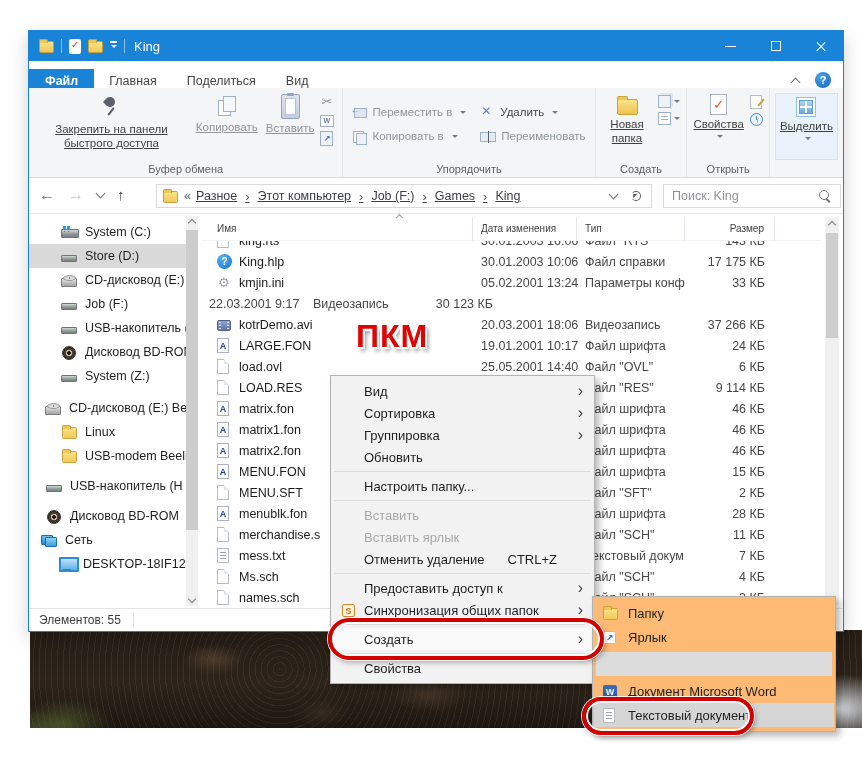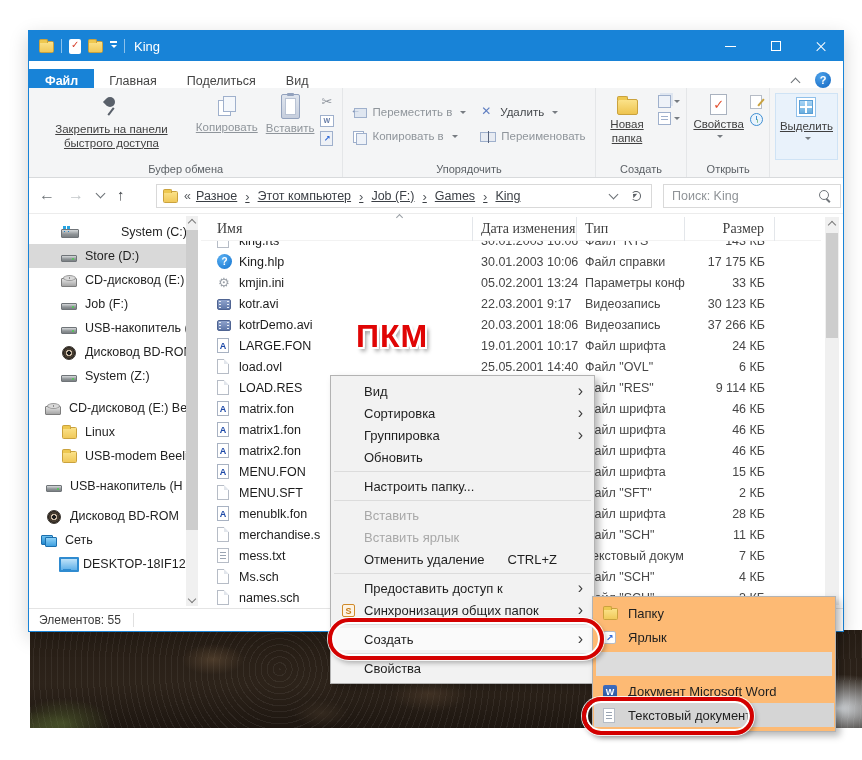--- a/index.html
+++ b/index.html
@@ -98,21 +98,21 @@
   .side-item.selected { background:#d9d9d9; }
   .sic { width:20px; display:flex; justify-content:center; flex:none; margin-right:6px; }
   .sscroll { position:absolute; left:157px; top:2px; width:12px; bottom:2px; background:#f0f0f0; }
   .sb-thumb { position:absolute; left:0; right:0; top:14px; height:300px; background:#cdcdcd; }
   .sb-up,.sb-dn { position:absolute; left:2.5px; width:6px; height:6px; }
   .sb-up { top:4px; border-left:1.5px solid #7a7a7a; border-top:1.5px solid #7a7a7a; transform:rotate(45deg); }
   .sb-dn { bottom:4px; border-left:1.5px solid #7a7a7a; border-bottom:1.5px solid #7a7a7a; transform:rotate(-45deg); }
 
   .filelist { position:absolute; left:172px; top:0; right:0; bottom:0; overflow:hidden; }
   .fheader { position:absolute; top:3px; left:0; right:22px; height:24px; background:#fff; z-index:2;
-    display:flex; font-size:14px; color:#3f3f3f; align-items:center; border-bottom:1px solid #f2f2f2;font-family:Liberation Serif, serif; }
+    display:flex; font-size:10px; color:#3f3f3f; align-items:center; border-bottom:1px solid #f2f2f2; }
   .hcell { border-right:1px solid #e3e6ea; height:24px; display:flex; align-items:center; }
   .h-name { width:272px; padding-left:16px; }
   .h-date { width:104px; padding-left:8px; }
   .h-type { width:108px; padding-left:8px; }
   .h-size { width:90px; justify-content:flex-end; padding-right:10px; }
   .sortmark { position:absolute; left:196px; top:1px; width:5px; height:5px; border-left:1.2px solid #9aa0a6; border-top:1.2px solid #9aa0a6; transform:rotate(45deg); z-index:3; }
   .frows { position:absolute; top:16px; left:0; right:22px; z-index:1; }
   .frow { height:21px; display:flex; align-items:center; font-size:12.5px; }
   .fc-name { width:272px; padding-left:16px; display:flex; align-items:center; color:#1b1b1b; white-space:nowrap; overflow:hidden; }
   .fic { width:22px; display:flex; justify-content:flex-start; flex:none; }
@@ -445,21 +445,21 @@
       <div class="searchbox">
         <span>Поиск: King</span>
         <span class="search-icon"></span>
       </div>
     </div>
 
     <div class="main">
 
       <div class="sidebar">
 
-      <div class="side-item" style="padding-left: 30px; justify-content: space-between;">
+      <div class="side-item" style="padding-left: 30px;">
             <span class="sic">
               <span class="icon system-drive-icon"></span>
             </span>
             <span>System (C:)</span>
           </div>
           <div class="side-item selected" style="padding-left: 30px;">
             <span class="sic">
               <span class="icon drive-icon"></span>
             </span>
             <span>Store (D:)</span>
@@ -580,26 +580,20 @@
                 <span class="fic">
                   <span class="icon gear-icon"></span>
                 </span>
                 <span>kmjin.ini</span>
               </span>
               <span class="fc-date">05.02.2001 13:24</span>
               <span class="fc-type">Параметры конф...</span>
               <span class="fc-size">33 КБ</span>
             </div>
             <div class="frow">
-              <span class="fc-name">
-                <span class="fic">
-                  <span class="icon video-icon"></span>
-                </span>
-                <span>kotr.avi</span>
-              </span>
               <span class="fc-date">22.03.2001 9:17</span>
               <span class="fc-type">Видеозапись</span>
               <span class="fc-size">30 123 КБ</span>
             </div>
             <div class="frow">
               <span class="fc-name">
                 <span class="fic">
                   <span class="icon video-icon"></span>
                 </span>
                 <span>kotrDemo.avi</span>

